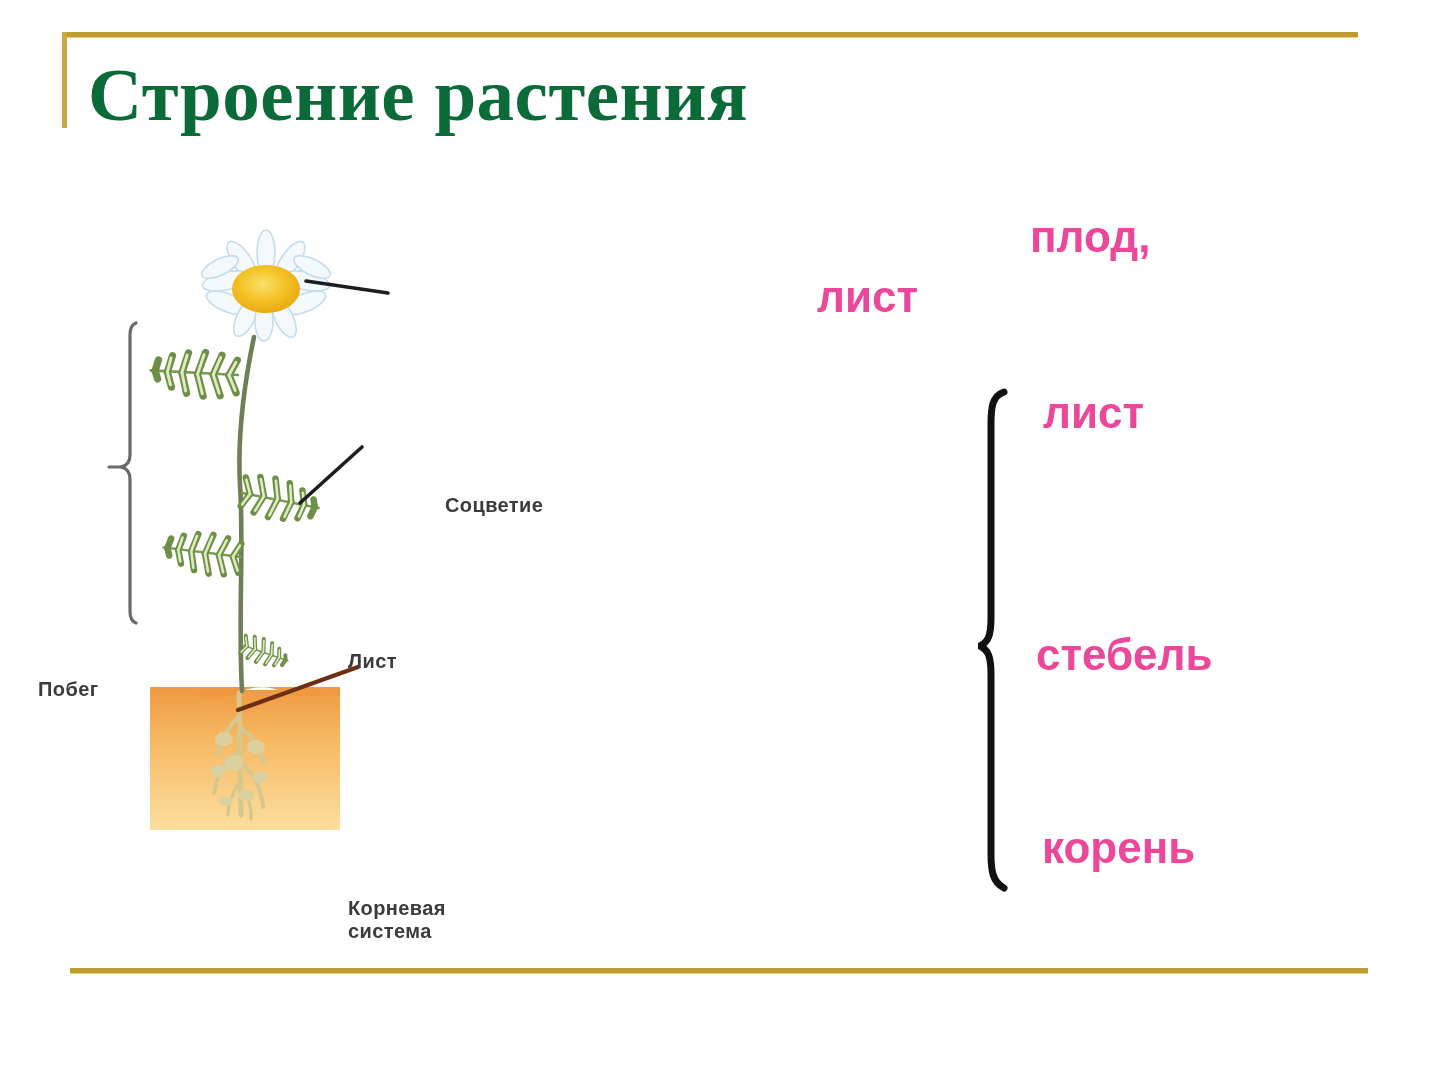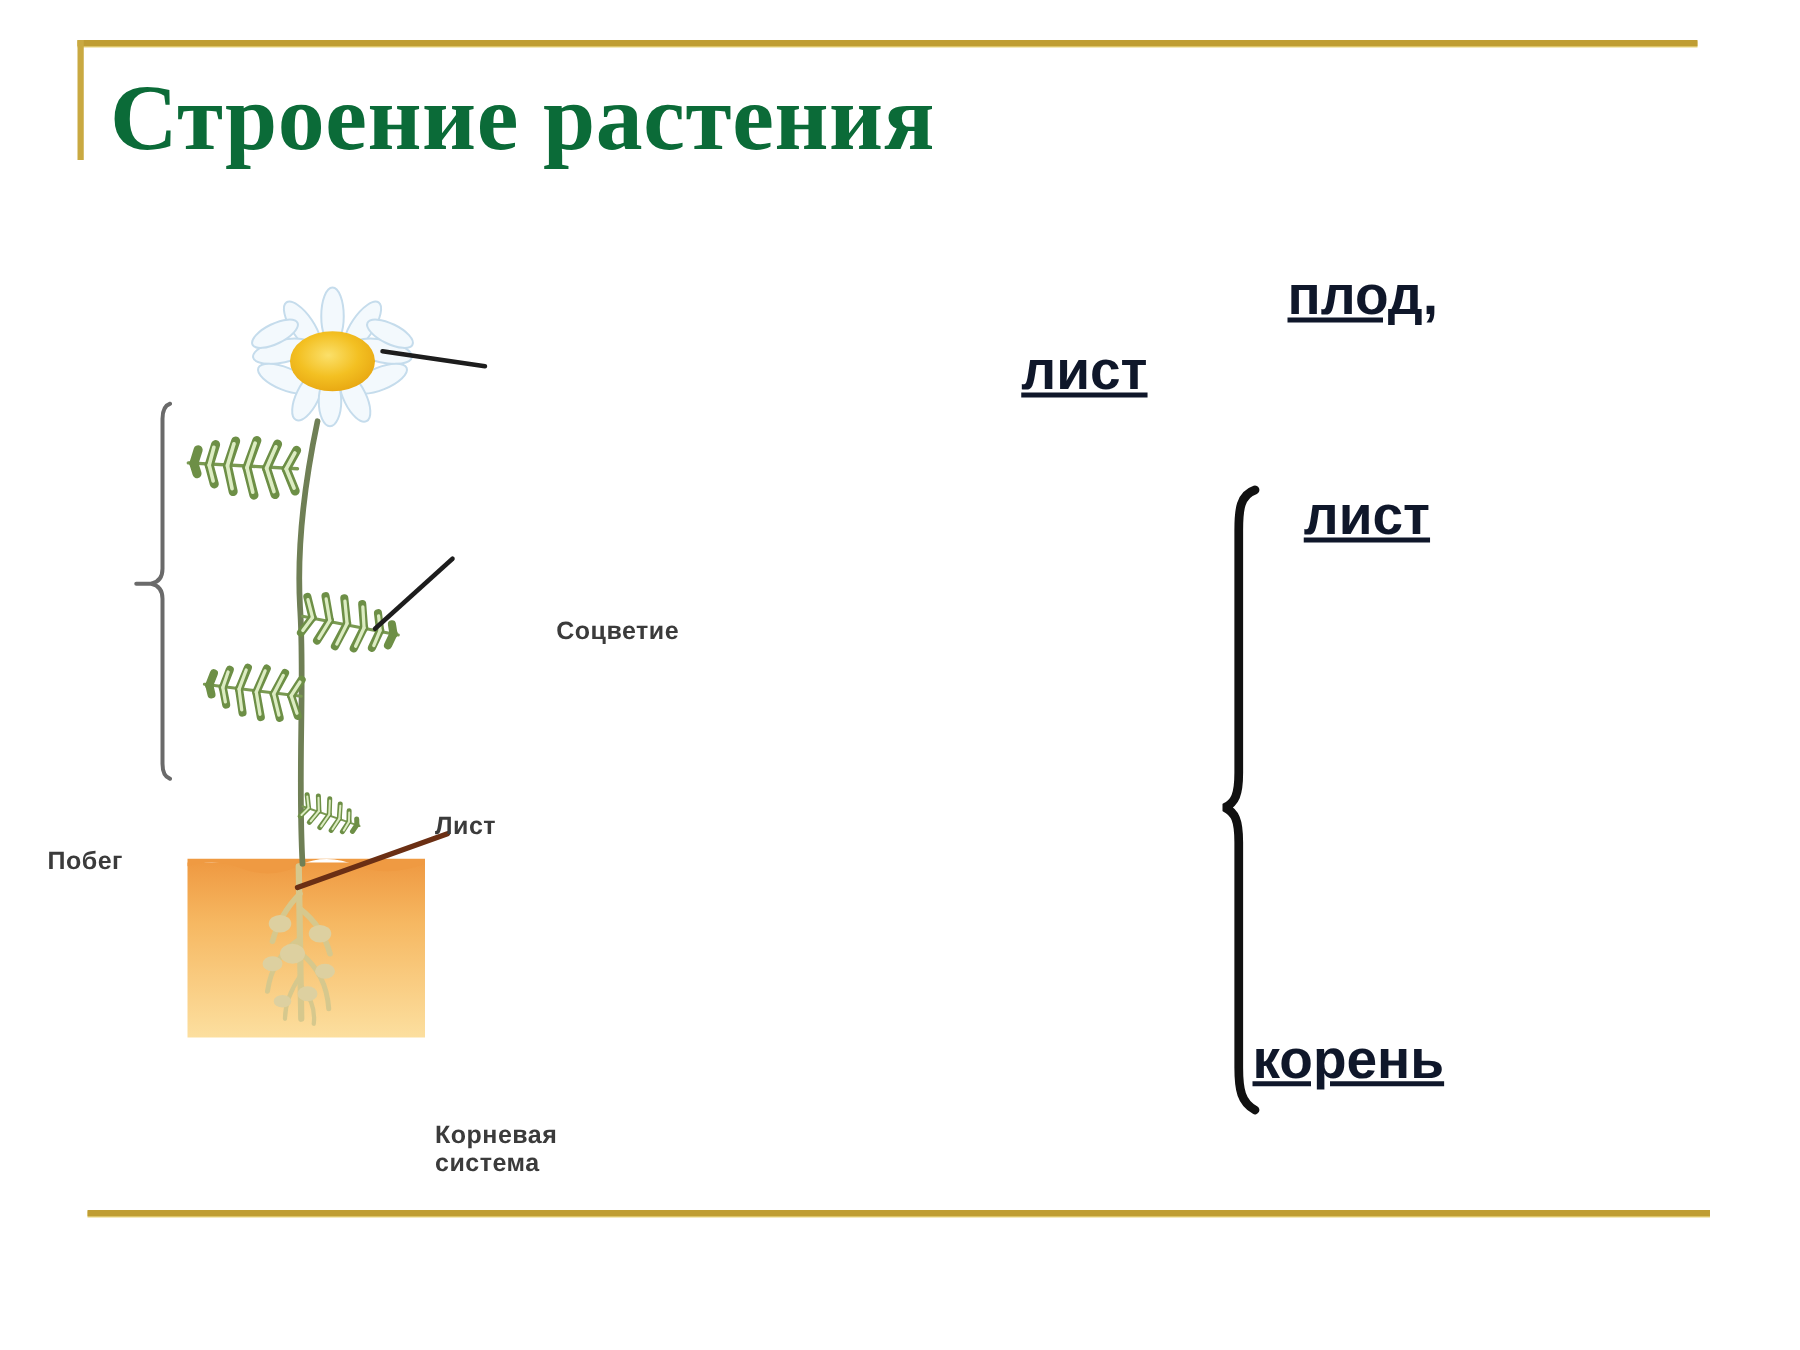--- a/index.html
+++ b/index.html
@@ -86,29 +86,28 @@
   .fig-label.soctvetie { left: 390px; top: 279px; margin-left: 45px; }
   .fig-label.list      { left: 338px; top: 435px; }
   .fig-label.pobeg     { left: 28px;  top: 463px; }
   .fig-label.korsys    { left: 338px; top: 646px; margin-top: 36px; }
 
   
   .green-label {
     position: absolute;
     font-family: "Liberation Sans", sans-serif;
     font-weight: 700;
-    color: #0f172a;
+    color: #ec4899;
     white-space: nowrap;
-    text-decoration: underline;
   }
   .green-label.plod   { left: 1030px; top: 212px; font-size: 44px; }
   .green-label.semya  { left: 817px;  top: 272px; font-size: 44px; }
   .green-label.list   { left: 1043px; top: 388px; font-size: 44px; }
   .green-label.stebel { left: 1036px; top: 630px; font-size: 44px; }
-  .green-label.koren  { left: 1002px; top: 823px; font-size: 44px; }
+  .green-label.koren  { left: 1042px; top: 823px; font-size: 44px; }
 
   
   .veget {
     position: absolute;
     left: 570px;
     top: 586px;
     font-family: "Liberation Sans", sans-serif;
     font-style: italic;
     font-size: 37px;
     color: #111111;
@@ -264,15 +263,16 @@
   <div class="green-label semya">лист</div>
 
 
   <div class="big-brace">
     <svg viewBox="0 0 40 520" width="40" height="520" xmlns="http://www.w3.org/2000/svg" aria-hidden="true">
       <path d="M26,12 C14,16 13,28 13,44 L13,238 C13,256 10,262 2,266 C10,270 13,276 13,294 L13,474 C13,492 15,502 26,508" fill="none" stroke="#111111" stroke-width="7" stroke-linecap="round"></path>
     </svg>
   </div>
 
   <div class="green-label list">лист</div>
+  <div class="green-label stebel">стебель</div>
   <div class="green-label koren">корень</div>
 
 </div>
 
 </body></html>

